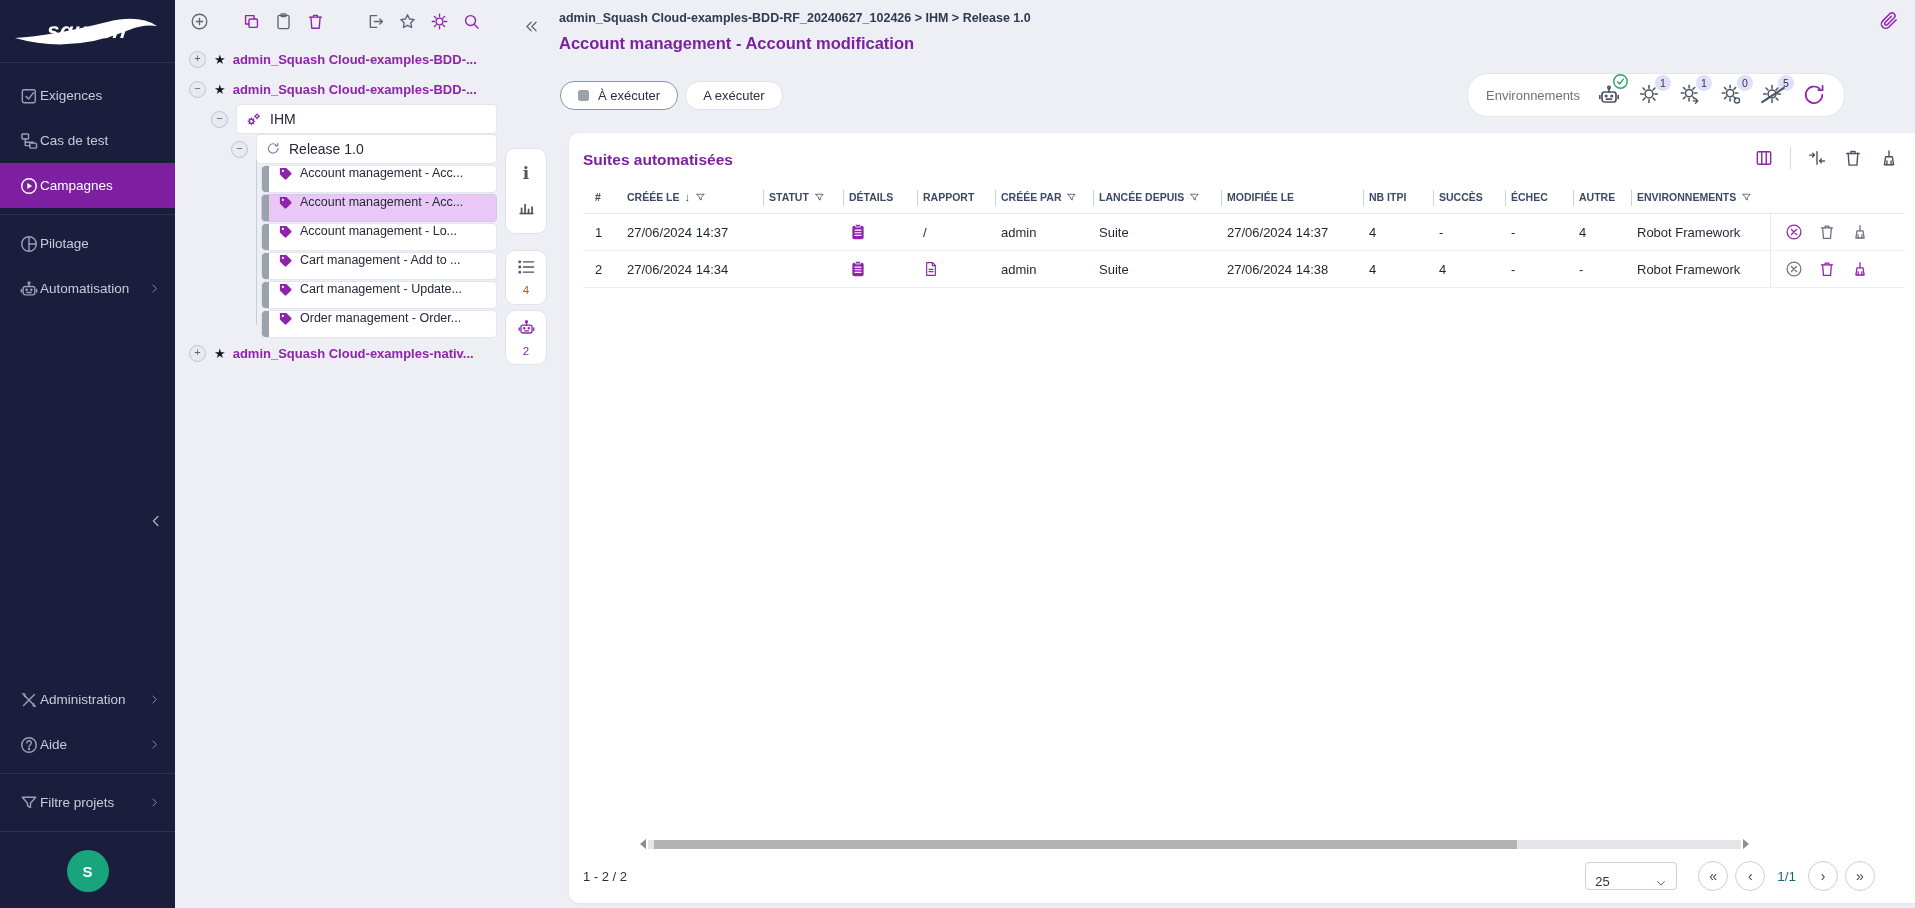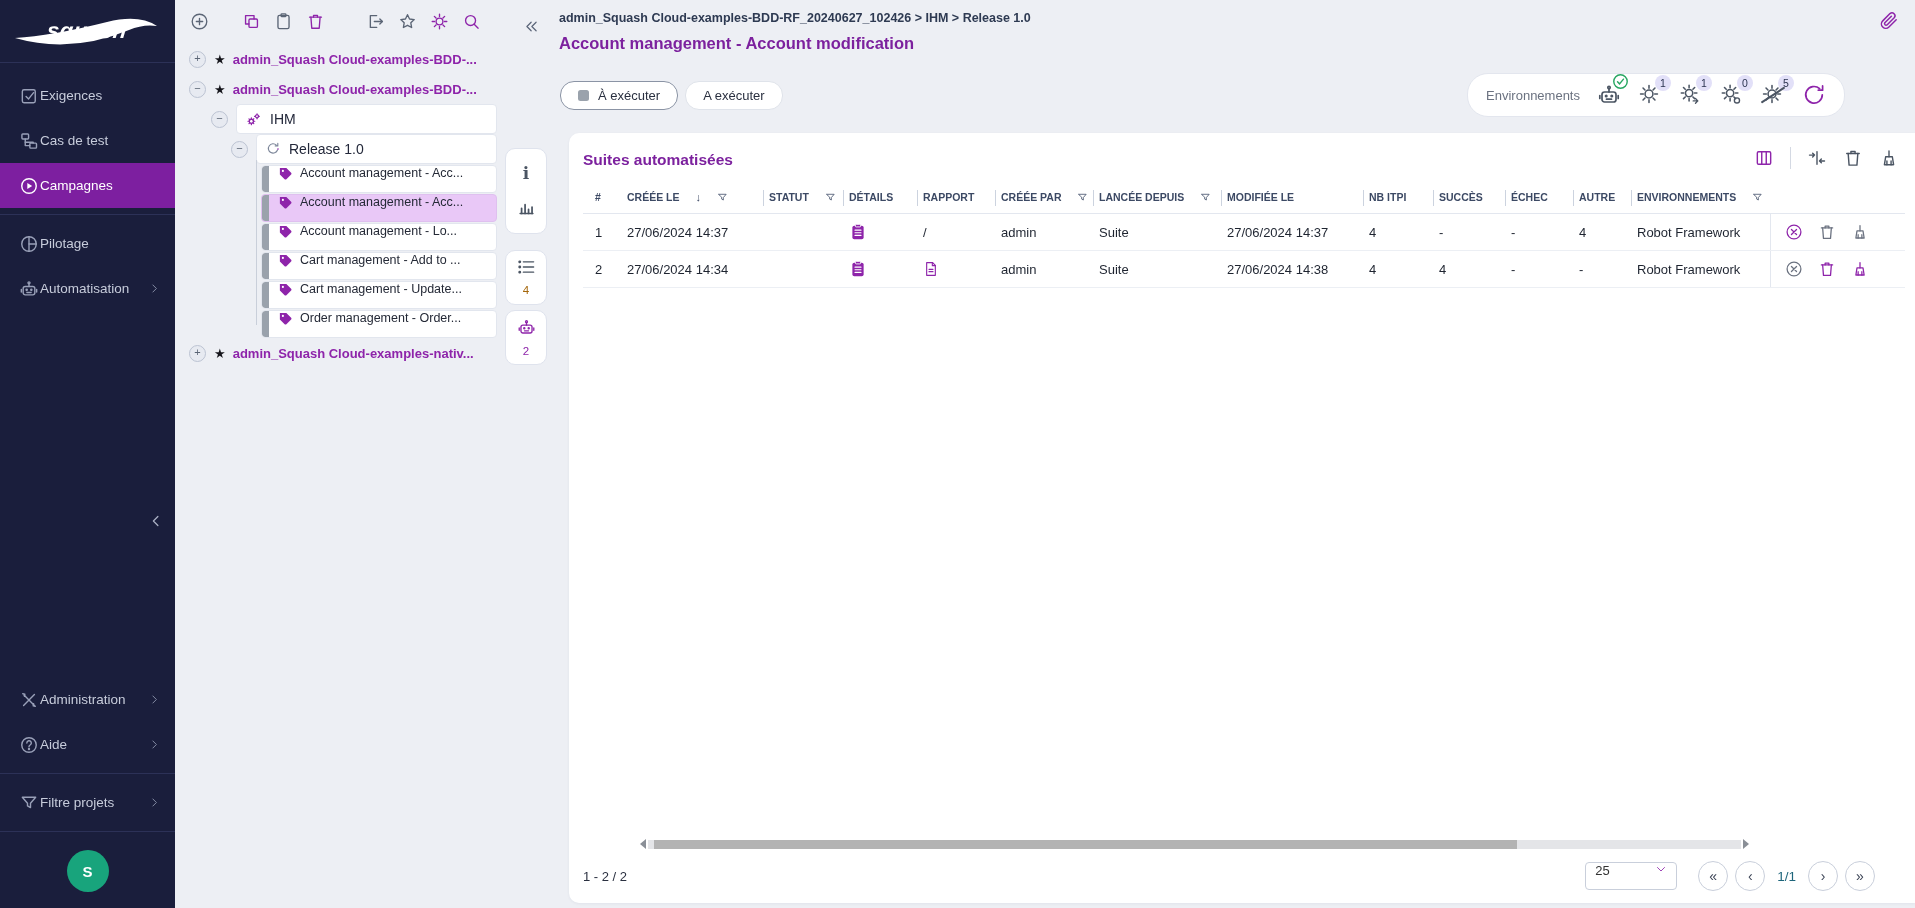--- a/index.html
+++ b/index.html
@@ -84,21 +84,21 @@
   .card-head{display:flex;align-items:flex-end}
   .card-title{font-size:15.5px;font-weight:bold;color:#7c219e}
   .ch-icons{margin-left:auto;display:flex;align-items:center;gap:16px}
   .ch-ic{width:20px;height:20px;color:#4b5563;cursor:pointer}
   .ch-ic.purple{color:#8e24aa}
   .vdiv{width:1px;height:22px;background:#d4d9e3}
 
   table.grid{border-collapse:collapse;table-layout:fixed;width:1322px;margin-top:12px}
   .grid th{font-size:10.5px;font-weight:bold;color:#3c4964;text-align:left;padding:10px 6px;border-bottom:1px solid #e3e7ef;white-space:nowrap;position:relative}
   .grid th.sep::before{content:"";position:absolute;left:0;top:9px;height:16px;width:1px;background:#ccd3df}
-  .grid th .th-inner{display:flex;align-items:center;gap:16px}
+  .grid th .th-inner{display:flex;align-items:center;gap:5px}
   .sortarrow{color:#3c4964;font-size:11px}
   .funnel{width:11px;height:11px;color:#3c4964;flex:none;cursor:pointer}
   .grid td{font-size:13px;color:#1e2430;padding:8px 6px;border-bottom:1px solid #eceff4;white-space:nowrap;height:20px}
   .sw{width:17px;height:17px;border-radius:5px}
   .cell-ic{width:18px;height:18px;display:block}
   .doc-ic{width:16px;height:18px;color:#8e24aa}
   .act-cell{border-left:1px solid #e3e7ef}
   .act-ics{display:flex;align-items:center;gap:15px;padding-left:8px}
   .act-ic{width:18px;height:18px;cursor:pointer}
   .gray{color:#6b7280}
@@ -108,21 +108,21 @@
   .hscroll{display:flex;align-items:center;height:10px;margin:0 150px 0 57px}
   .hs-arrow{width:0;height:0;border-style:solid;cursor:pointer}
   .hs-left{border-width:5px 6px 5px 0;border-color:transparent #8a8f97 transparent transparent;margin-right:2px}
   .hs-right{border-width:5px 0 5px 6px;border-color:transparent transparent transparent #8a8f97;margin-left:2px}
   .hs-track{flex:1;height:9px;background:#e4e5e8;position:relative;cursor:pointer}
   .hs-thumb{position:absolute;left:6px;top:0;height:9px;width:79%;background:#b3b3b3;cursor:grab}
 
   .card-foot{display:flex;align-items:center;margin-top:12px;padding-right:24px}
   .range{font-size:13px;color:#2a3040}
   .foot-right{margin-left:auto;display:flex;align-items:center;gap:7px}
-  .pagesize{width:72px;height:26px;border:1px solid #c9cfdb;border-radius:4px;display:flex;align-items:flex-start;padding:0 9px;font-size:13px;color:#333;cursor:pointer;margin-right:14px}
+  .pagesize{width:72px;height:26px;border:1px solid #c9cfdb;border-radius:4px;display:flex;align-items:flex-end;padding:0 9px;font-size:13px;color:#333;cursor:pointer;margin-right:14px}
   .pagesize .psv{flex:1}
   .ps-chev{width:12px;height:12px;color:#8e24aa}
   .nav-circle{width:28px;height:28px;border-radius:50%;border:1px solid #c9cfdb;background:#fff;display:flex;align-items:center;justify-content:center;font-size:14px;color:#3c4456;cursor:pointer}
   .page-ind{font-size:13.5px;color:#1d657b;margin:0 5px}
 </style>
 </head>
 <body>
 
 <div class="app">
 

